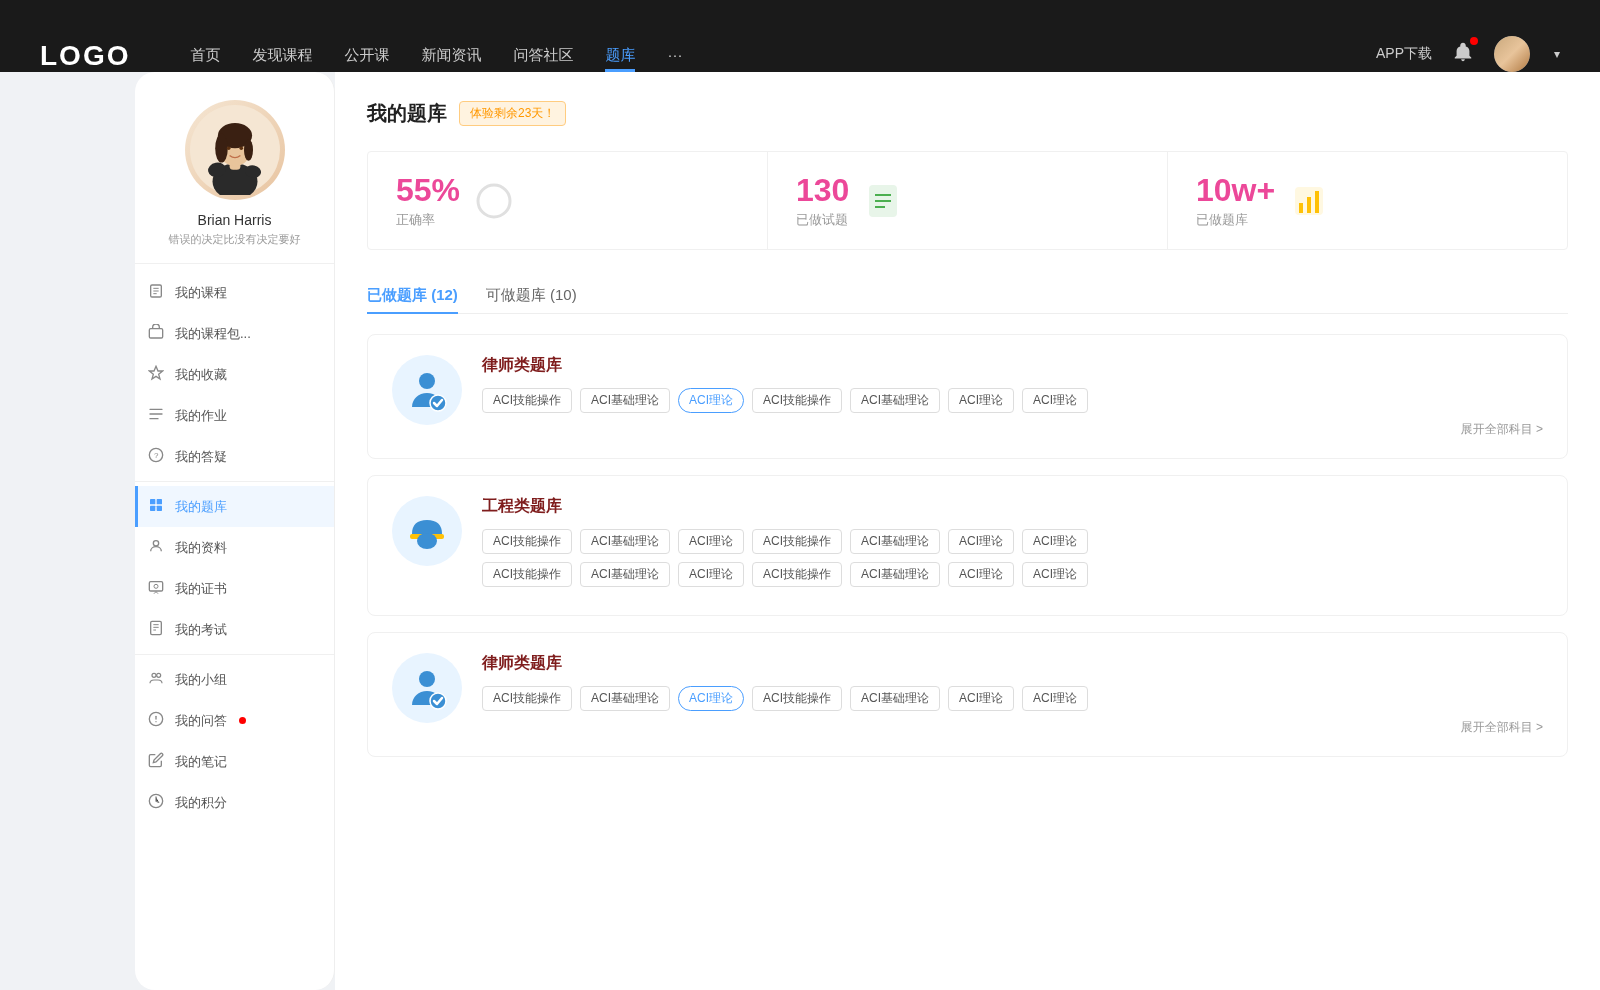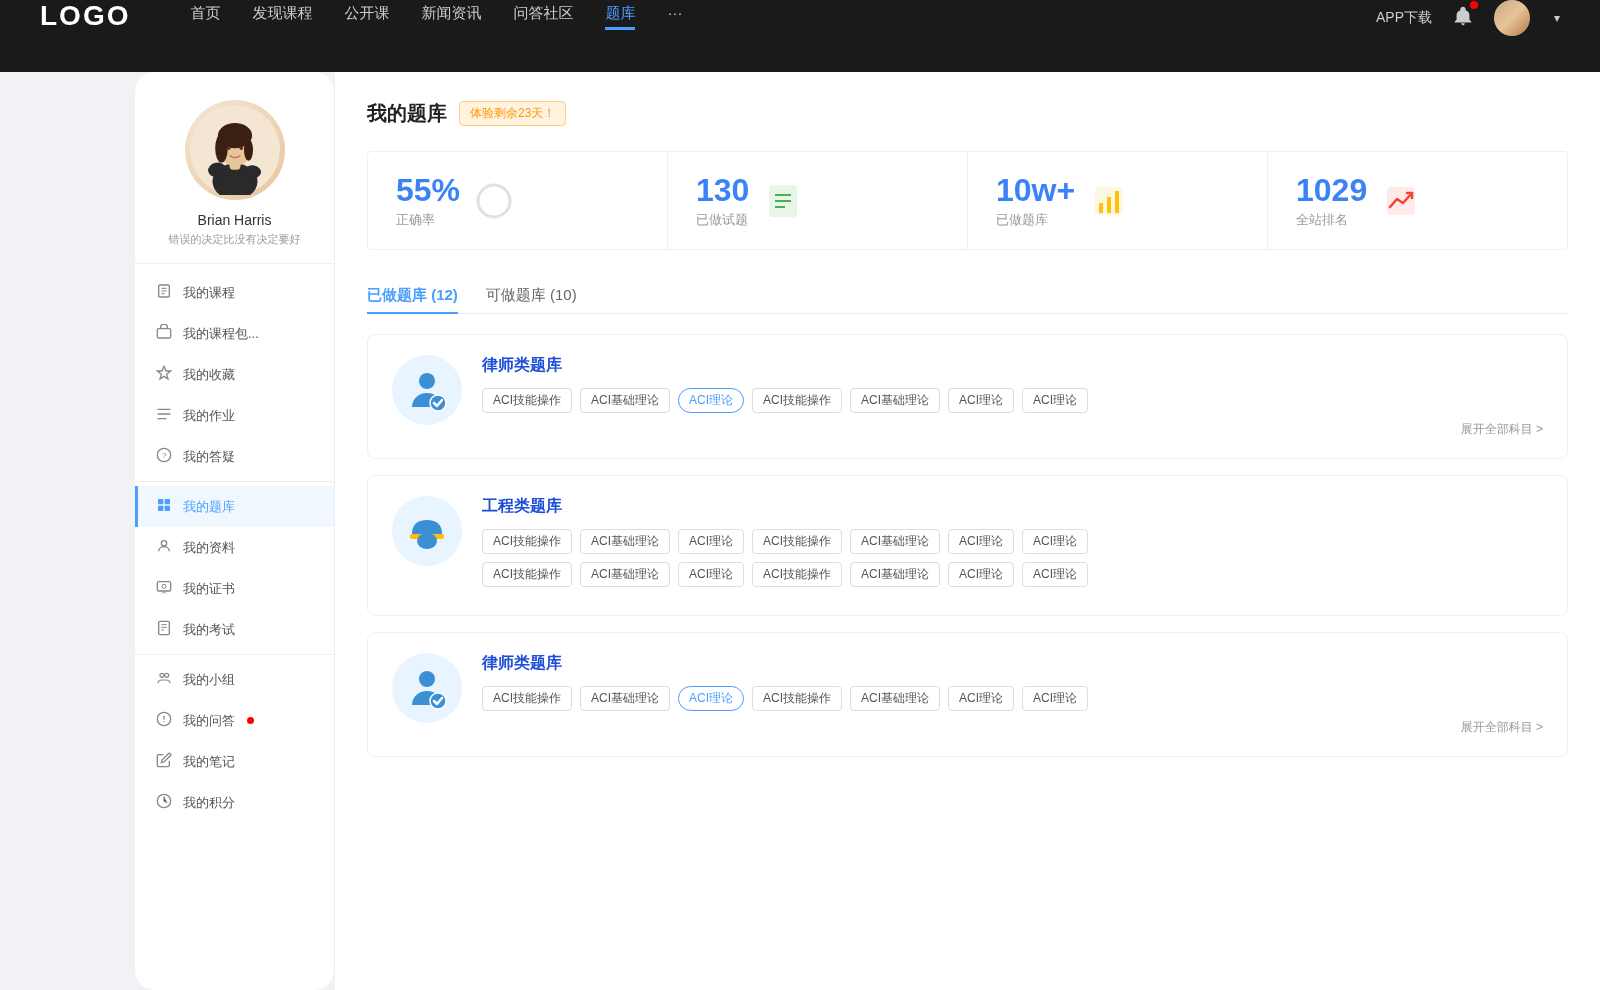--- a/index.html
+++ b/index.html
@@ -3,21 +3,21 @@
   <meta charset="utf-8">
   <style>
     * { margin: 0; padding: 0; box-sizing: border-box; }
     body { font-family: -apple-system, BlinkMacSystemFont, 'PingFang SC', 'Microsoft YaHei', sans-serif; background: #f0f2f5; width: 1600px; height: 990px; overflow: hidden; }
 
     
     .navbar {
       background: #1a1a1a;
       height: 72px;
       display: flex;
-      align-items: flex-start;
+      align-items: flex-end;
       padding: 0 40px;
       gap: 40px;
     }
     .navbar-logo {
       color: white;
       font-size: 28px;
       font-weight: bold;
       letter-spacing: 2px;
       margin-right: 20px;
     }
@@ -129,21 +129,21 @@
       font-size: 11px;
       color: #999;
       text-align: center;
     }
     .sidebar-menu {
       padding: 8px 0;
     }
     .menu-item {
       display: flex;
       align-items: center;
-      padding: 11px 20px;
+      padding: 11px 12px;
       cursor: pointer;
       font-size: 13px;
       color: #555;
       gap: 10px;
       position: relative;
     }
     .menu-item.active {
       color: #4a9eff;
       background: #f0f7ff;
     }
@@ -203,21 +203,21 @@
     .stat-item {
       flex: 1;
       padding: 20px 28px;
       display: flex;
       align-items: center;
       gap: 14px;
       border-right: 1px solid #f0f0f0;
     }
     .stat-item:last-child { border-right: none; }
     .stat-text { display: flex; flex-direction: column; }
-    .stat-value { font-size: 32px; font-weight: 700; color: #3b82f6; }
+    .stat-value { font-size: 32px; font-weight: 700; color: #ec4899; }
     .stat-label { font-size: 13px; color: #999; margin-top: 2px; }
     .stat-icon-wrap {
       width: 40px;
       height: 40px;
       display: flex;
       align-items: center;
       justify-content: center;
     }
 
     
@@ -264,21 +264,21 @@
       border-radius: 50%;
       display: flex;
       align-items: center;
       justify-content: center;
       flex-shrink: 0;
     }
     .bank-body { flex: 1; }
     .bank-title {
       font-size: 16px;
       font-weight: 600;
-      color: #1d4ed8;
+      color: #7f1d1d;
       margin-bottom: 12px;
     }
     .bank-tags {
       display: flex;
       flex-wrap: wrap;
       gap: 8px;
       margin-bottom: 8px;
     }
     .bank-tag {
       font-size: 12px;
@@ -544,33 +544,20 @@
         <div class="stat-icon-wrap">
           <svg width="36" height="36" viewBox="0 0 36 36">
             <rect x="4" y="4" width="28" height="28" rx="4" fill="#fff8e1"></rect>
             <rect x="8" y="20" width="4" height="10" fill="#ffc107"></rect>
             <rect x="16" y="14" width="4" height="16" fill="#ffc107"></rect>
             <rect x="24" y="8" width="4" height="22" fill="#ffc107"></rect>
           </svg>
         </div>
       </div>
 
-      <div class="stat-item">
-        <div class="stat-text">
-          <span class="stat-value">1029</span>
-          <span class="stat-label">全站排名</span>
-        </div>
-        <div class="stat-icon-wrap">
-          <svg width="36" height="36" viewBox="0 0 36 36">
-            <rect x="4" y="4" width="28" height="28" rx="4" fill="#ffeaea"></rect>
-            <polyline points="7,24 14,16 20,20 29,10" fill="none" stroke="#f44336" stroke-width="2.5" stroke-linecap="round" stroke-linejoin="round"></polyline>
-            <polyline points="24,10 29,10 29,15" fill="none" stroke="#f44336" stroke-width="2.5" stroke-linecap="round" stroke-linejoin="round"></polyline>
-          </svg>
-        </div>
-      </div>
     </div>
 
     <div class="tabs-row">
       <div class="tab active">已做题库 (12)</div>
       <div class="tab">可做题库 (10)</div>
     </div>
 
     <div class="bank-card">
       <div class="bank-icon">
         <svg width="50" height="50" viewBox="0 0 50 50">

